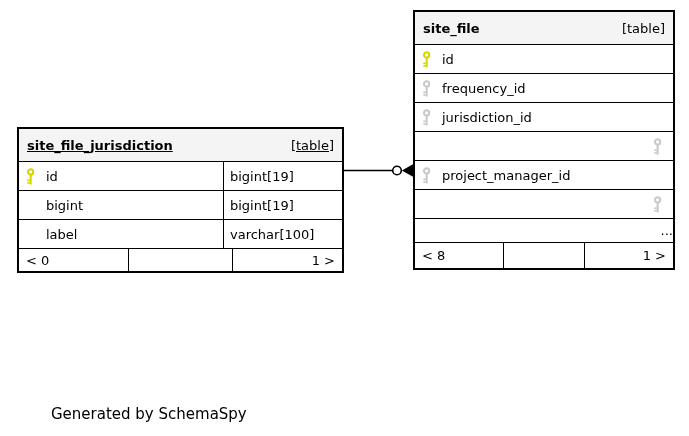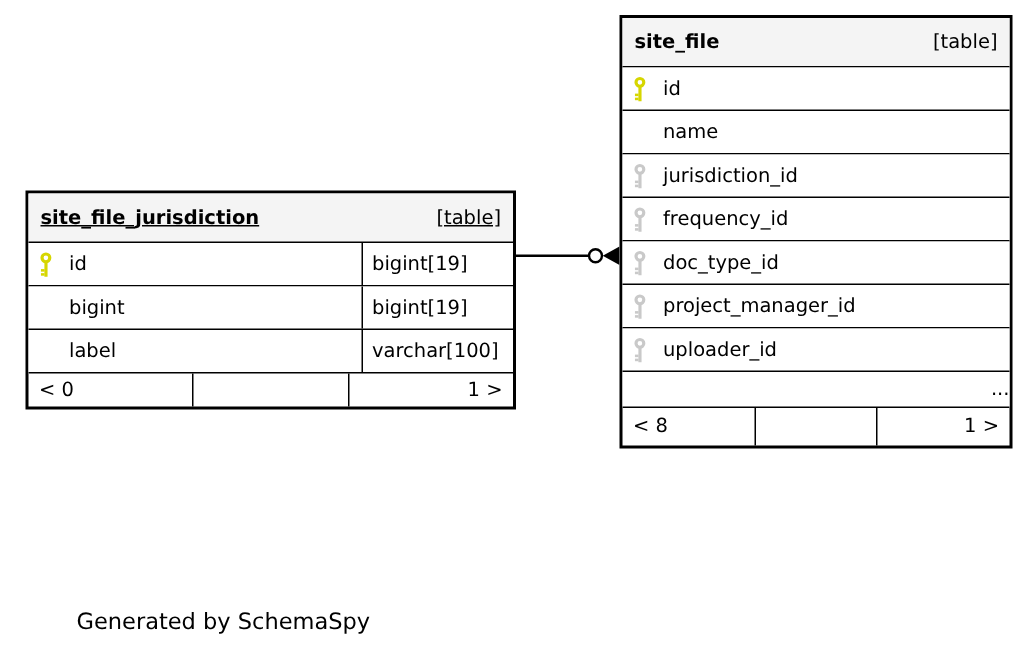--- a/index.html
+++ b/index.html
@@ -59,21 +59,21 @@
     width: 27px;
     padding-left: 7px;
     box-sizing: border-box;
     display: flex;
     align-items: center;
     flex: 0 0 auto;
   }
   .col-name { flex: 1 1 auto; white-space: nowrap; }
   .col-type {
     flex: 0 0 auto;
-    width: 101px;
+    width: 119px;
     height: 100%;
     box-sizing: border-box;
     border-left: 1px solid #000000;
     display: flex;
     align-items: center;
     padding: 0 6px;
     white-space: nowrap;
   }
   .ellipsis-row {
     height: 24px;
@@ -162,22 +162,29 @@
             <svg width="9" height="17" viewBox="0 0 9 17" xmlns="http://www.w3.org/2000/svg">
               <circle cx="4.6" cy="3.9" r="2.6" fill="none" stroke="#d6d600" stroke-width="2.1"></circle>
               <rect x="3.6" y="6.3" width="2.1" height="10.2" fill="#d6d600"></rect>
               <rect x="1.3" y="11.4" width="2.4" height="1.7" fill="#d6d600"></rect>
               <rect x="1.3" y="14.1" width="2.4" height="1.7" fill="#d6d600"></rect>
             </svg>
           </span>
           <span class="col-name">id</span>
         </div>
         <div class="tbl-row">
-          <span class="icon-cell"></span>
-          <span class="col-name">name</span>
+          <span class="icon-cell">
+            <svg width="9" height="17" viewBox="0 0 9 17" xmlns="http://www.w3.org/2000/svg">
+              <circle cx="4.6" cy="3.9" r="2.6" fill="none" stroke="#c9c9c9" stroke-width="2.1"></circle>
+              <rect x="3.6" y="6.3" width="2.1" height="10.2" fill="#c9c9c9"></rect>
+              <rect x="1.3" y="11.4" width="2.4" height="1.7" fill="#c9c9c9"></rect>
+              <rect x="1.3" y="14.1" width="2.4" height="1.7" fill="#c9c9c9"></rect>
+            </svg>
+          </span>
+          <span class="col-name">frequency_id</span>
         </div>
         <div class="tbl-row">
           <span class="icon-cell">
             <svg width="9" height="17" viewBox="0 0 9 17" xmlns="http://www.w3.org/2000/svg">
               <circle cx="4.6" cy="3.9" r="2.6" fill="none" stroke="#c9c9c9" stroke-width="2.1"></circle>
               <rect x="3.6" y="6.3" width="2.1" height="10.2" fill="#c9c9c9"></rect>
               <rect x="1.3" y="11.4" width="2.4" height="1.7" fill="#c9c9c9"></rect>
               <rect x="1.3" y="14.1" width="2.4" height="1.7" fill="#c9c9c9"></rect>
             </svg>
           </span>
@@ -185,32 +192,20 @@
         </div>
         <div class="tbl-row">
           <span class="icon-cell">
             <svg width="9" height="17" viewBox="0 0 9 17" xmlns="http://www.w3.org/2000/svg">
               <circle cx="4.6" cy="3.9" r="2.6" fill="none" stroke="#c9c9c9" stroke-width="2.1"></circle>
               <rect x="3.6" y="6.3" width="2.1" height="10.2" fill="#c9c9c9"></rect>
               <rect x="1.3" y="11.4" width="2.4" height="1.7" fill="#c9c9c9"></rect>
               <rect x="1.3" y="14.1" width="2.4" height="1.7" fill="#c9c9c9"></rect>
             </svg>
           </span>
-          <span class="col-name">frequency_id</span>
-        </div>
-        <div class="tbl-row">
-          <span class="icon-cell">
-            <svg width="9" height="17" viewBox="0 0 9 17" xmlns="http://www.w3.org/2000/svg">
-              <circle cx="4.6" cy="3.9" r="2.6" fill="none" stroke="#c9c9c9" stroke-width="2.1"></circle>
-              <rect x="3.6" y="6.3" width="2.1" height="10.2" fill="#c9c9c9"></rect>
-              <rect x="1.3" y="11.4" width="2.4" height="1.7" fill="#c9c9c9"></rect>
-              <rect x="1.3" y="14.1" width="2.4" height="1.7" fill="#c9c9c9"></rect>
-            </svg>
-          </span>
-          <span class="col-name">doc_type_id</span>
         </div>
         <div class="tbl-row">
           <span class="icon-cell">
             <svg width="9" height="17" viewBox="0 0 9 17" xmlns="http://www.w3.org/2000/svg">
               <circle cx="4.6" cy="3.9" r="2.6" fill="none" stroke="#c9c9c9" stroke-width="2.1"></circle>
               <rect x="3.6" y="6.3" width="2.1" height="10.2" fill="#c9c9c9"></rect>
               <rect x="1.3" y="11.4" width="2.4" height="1.7" fill="#c9c9c9"></rect>
               <rect x="1.3" y="14.1" width="2.4" height="1.7" fill="#c9c9c9"></rect>
             </svg>
           </span>
@@ -218,21 +213,20 @@
         </div>
         <div class="tbl-row">
           <span class="icon-cell">
             <svg width="9" height="17" viewBox="0 0 9 17" xmlns="http://www.w3.org/2000/svg">
               <circle cx="4.6" cy="3.9" r="2.6" fill="none" stroke="#c9c9c9" stroke-width="2.1"></circle>
               <rect x="3.6" y="6.3" width="2.1" height="10.2" fill="#c9c9c9"></rect>
               <rect x="1.3" y="11.4" width="2.4" height="1.7" fill="#c9c9c9"></rect>
               <rect x="1.3" y="14.1" width="2.4" height="1.7" fill="#c9c9c9"></rect>
             </svg>
           </span>
-          <span class="col-name">uploader_id</span>
         </div>
         <div class="tbl-row ellipsis-row">...</div>
       </div>
     <div class="tbl-footer">
       <span class="fcell left">&lt; 8</span>
       <span class="fcell mid"></span>
       <span class="fcell right">1 &gt;</span>
     </div>
   </div>
 

